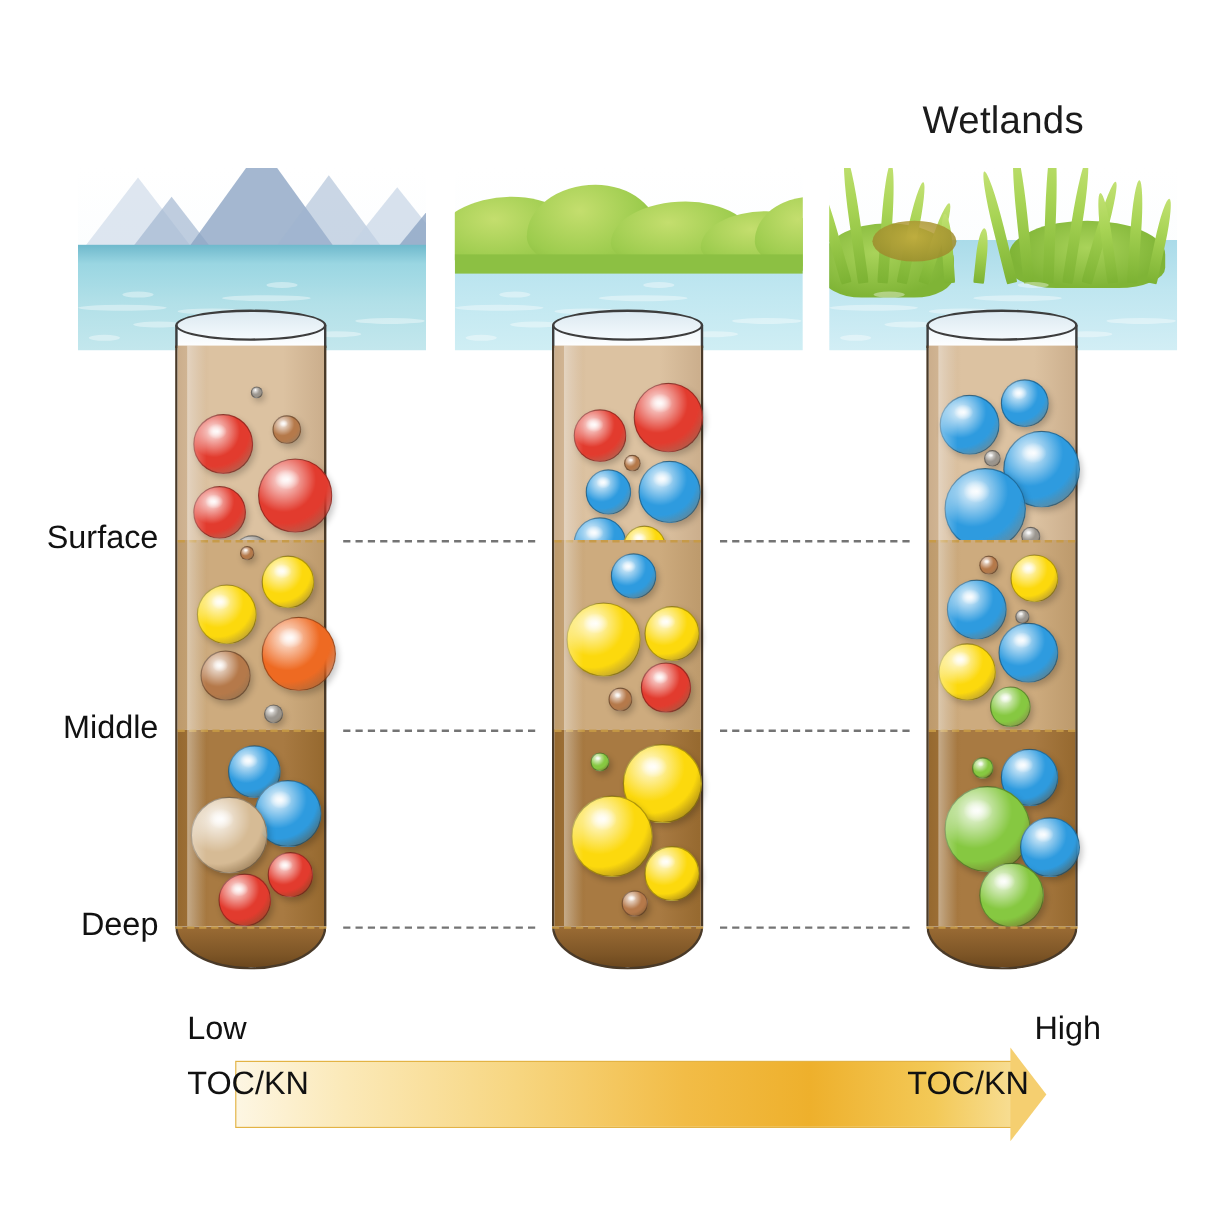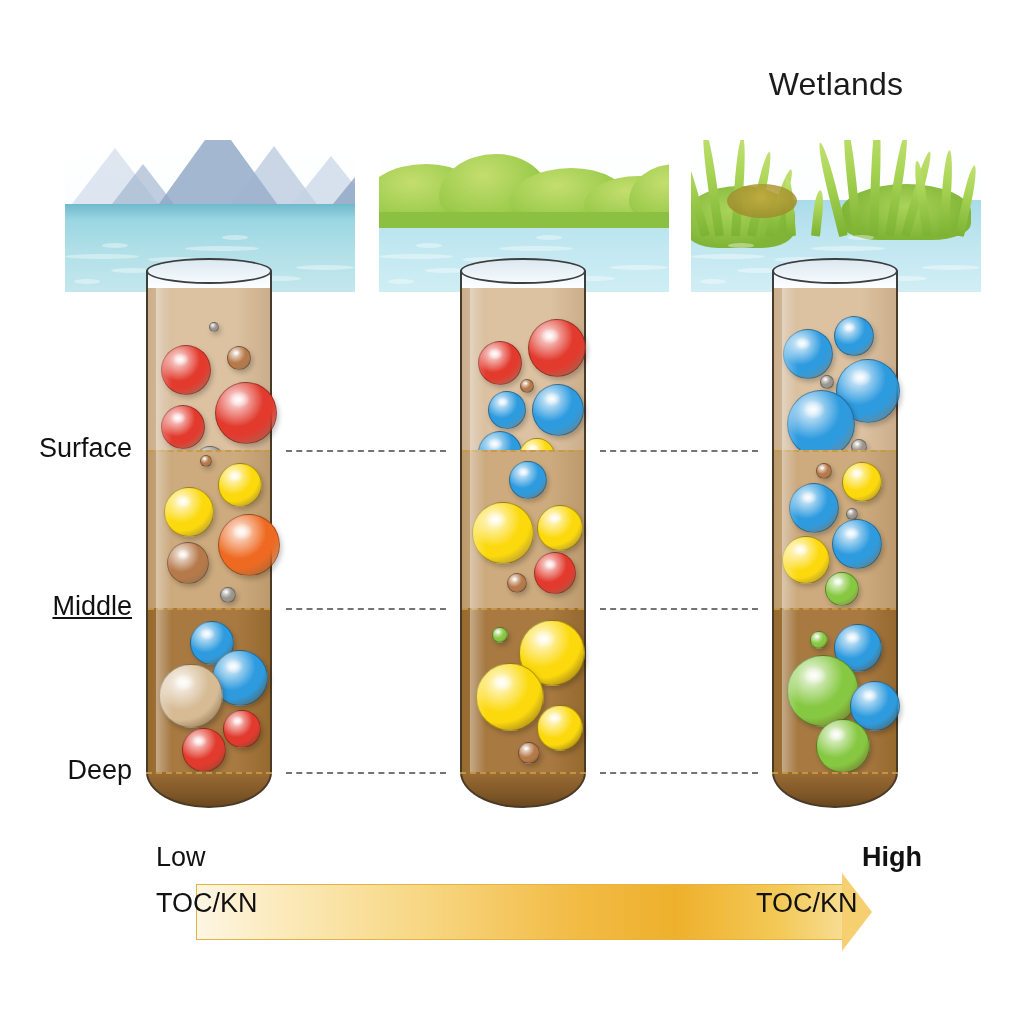--- a/index.html
+++ b/index.html
@@ -166,21 +166,21 @@
       <div class="ripple" style="left:9px;bottom:8px;width:26px;height:5px;background:rgba(255,255,255,.7);"></div>
       <div class="ripple" style="left:46px;bottom:19px;width:42px;height:5px;background:rgba(255,255,255,.7);"></div>
       <div class="ripple" style="left:83px;bottom:30px;width:58px;height:5px;background:rgba(255,255,255,.7);"></div>
       <div class="ripple" style="left:120px;bottom:41px;width:74px;height:5px;background:rgba(255,255,255,.7);"></div>
       <div class="ripple" style="left:157px;bottom:52px;width:26px;height:5px;background:rgba(255,255,255,.7);"></div>
       <div class="ripple" style="left:194px;bottom:11px;width:42px;height:5px;background:rgba(255,255,255,.7);"></div>
       <div class="ripple" style="left:231px;bottom:22px;width:58px;height:5px;background:rgba(255,255,255,.7);"></div>
       <div class="ripple" style="left:0px;bottom:33px;width:74px;height:5px;background:rgba(255,255,255,.7);"></div>
       <div class="ripple" style="left:37px;bottom:44px;width:26px;height:5px;background:rgba(255,255,255,.7);"></div>
     </div>
-    <div class="col-title" style="left:691px;top:66px;width:290px;">Wetlands</div>
+    <div class="col-title" style="left:691px;top:82px;width:290px;">Wetlands</div>
     <div class="tube" style="left:146px;top:258px;width:126px;height:550px;">
       <div class="tube-glass" style="top:13px;height:19px;"></div>
       <div class="tube-rim" style="top:0;height:26px;"></div>
       <div class="tube-body" style="top:30px;height:484px;">
         <div class="band" style="top:0px;height:162px;background:linear-gradient(to right,#cbae8c 0%,#dcc2a1 22%,#dcc2a1 72%,#cbae8c 100%);"></div>
         <div class="sph" style="left:13px;top:57px;width:50px;height:50px;background:radial-gradient(circle at 34% 28%,#ffffff -5%,#e23b2e 46%,#e23b2e 62%,rgba(0,0,0,.34) 100%);border:1px solid rgba(0,0,0,.30);box-shadow:2px 3px 5px rgba(0,0,0,.22);"></div>
         <div class="sph" style="left:79px;top:58px;width:24px;height:24px;background:radial-gradient(circle at 34% 28%,#ffffff -5%,#b5794a 46%,#b5794a 62%,rgba(0,0,0,.34) 100%);border:1px solid rgba(0,0,0,.30);box-shadow:2px 3px 5px rgba(0,0,0,.22);"></div>
         <div class="sph" style="left:67px;top:94px;width:62px;height:62px;background:radial-gradient(circle at 34% 28%,#ffffff -5%,#e23b2e 46%,#e23b2e 62%,rgba(0,0,0,.34) 100%);border:1px solid rgba(0,0,0,.30);box-shadow:2px 3px 5px rgba(0,0,0,.22);"></div>
         <div class="sph" style="left:13px;top:117px;width:44px;height:44px;background:radial-gradient(circle at 34% 28%,#ffffff -5%,#e23b2e 46%,#e23b2e 62%,rgba(0,0,0,.34) 100%);border:1px solid rgba(0,0,0,.30);box-shadow:2px 3px 5px rgba(0,0,0,.22);"></div>
         <div class="sph" style="left:61px;top:34px;width:10px;height:10px;background:radial-gradient(circle at 34% 28%,#ffffff -5%,#9a958e 46%,#9a958e 62%,rgba(0,0,0,.34) 100%);border:1px solid rgba(0,0,0,.30);box-shadow:2px 3px 5px rgba(0,0,0,.22);"></div>
@@ -264,25 +264,25 @@
         <div class="sph" style="left:76px;top:393px;width:50px;height:50px;background:radial-gradient(circle at 34% 28%,#ffffff -5%,#2e9bdf 46%,#2e9bdf 62%,rgba(0,0,0,.34) 100%);border:1px solid rgba(0,0,0,.30);box-shadow:2px 3px 5px rgba(0,0,0,.22);"></div>
         <div class="sph" style="left:42px;top:431px;width:54px;height:54px;background:radial-gradient(circle at 34% 28%,#ffffff -5%,#86c841 46%,#86c841 62%,rgba(0,0,0,.34) 100%);border:1px solid rgba(0,0,0,.30);box-shadow:2px 3px 5px rgba(0,0,0,.22);"></div>
         <div class="tube-shine"></div>
       </div>
       <div class="tube-cap" style="top:514px;height:36px;background:linear-gradient(to bottom,#9b6c35,#7d5526 70%,#6b471e 100%);"></div>
       <div class="band-edge" style="position:absolute;top:514px;left:0;width:100%;"></div>
     </div>
     <div class="depth-label" style="left:0px;top:433px;width:132px;">Surface</div>
     <div class="dash-line" style="left:286px;top:450px;width:160px;"></div>
     <div class="dash-line" style="left:600px;top:450px;width:158px;"></div>
-    <div class="depth-label" style="left:0px;top:591px;width:132px;text-decoration:underline;">Middle</div>
+    <div class="depth-label" style="left:0px;top:591px;width:132px;">Middle</div>
     <div class="dash-line" style="left:286px;top:608px;width:160px;"></div>
     <div class="dash-line" style="left:600px;top:608px;width:158px;"></div>
     <div class="depth-label" style="left:0px;top:755px;width:132px;">Deep</div>
     <div class="dash-line" style="left:286px;top:772px;width:160px;"></div>
     <div class="dash-line" style="left:600px;top:772px;width:158px;"></div>
     <div class="legend-bar" style="left:196px;top:884px;width:648px;"></div>
     <div class="legend-arrow" style="left:842px;top:873px;border-width:39px 0 39px 30px;"></div>
     <div class="legend-text" style="left:156px;top:842px;">Low</div>
     <div class="legend-text" style="left:156px;top:888px;">TOC/KN</div>
-    <div class="legend-text" style="left:862px;top:842px;font-weight:bold;">High</div>
+    <div class="legend-text" style="left:862px;top:842px;">High</div>
     <div class="legend-text" style="left:756px;top:888px;">TOC/KN</div>
   </div>
 
 </body></html>

